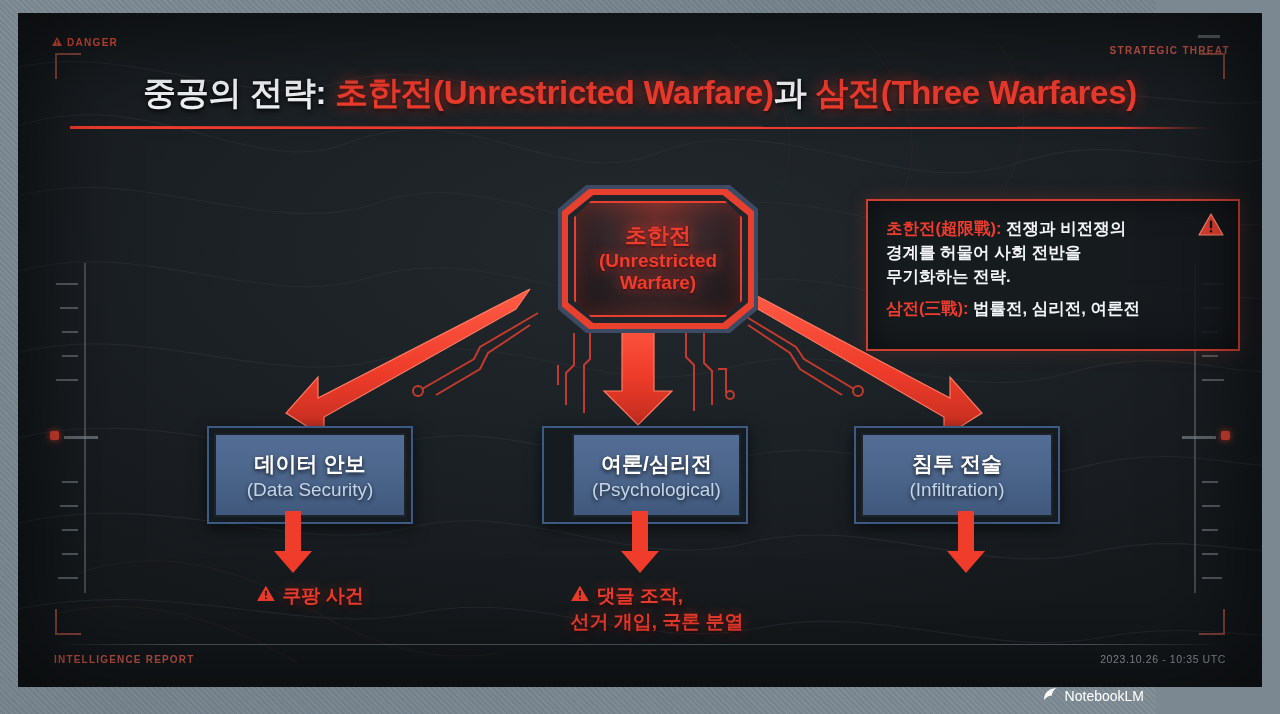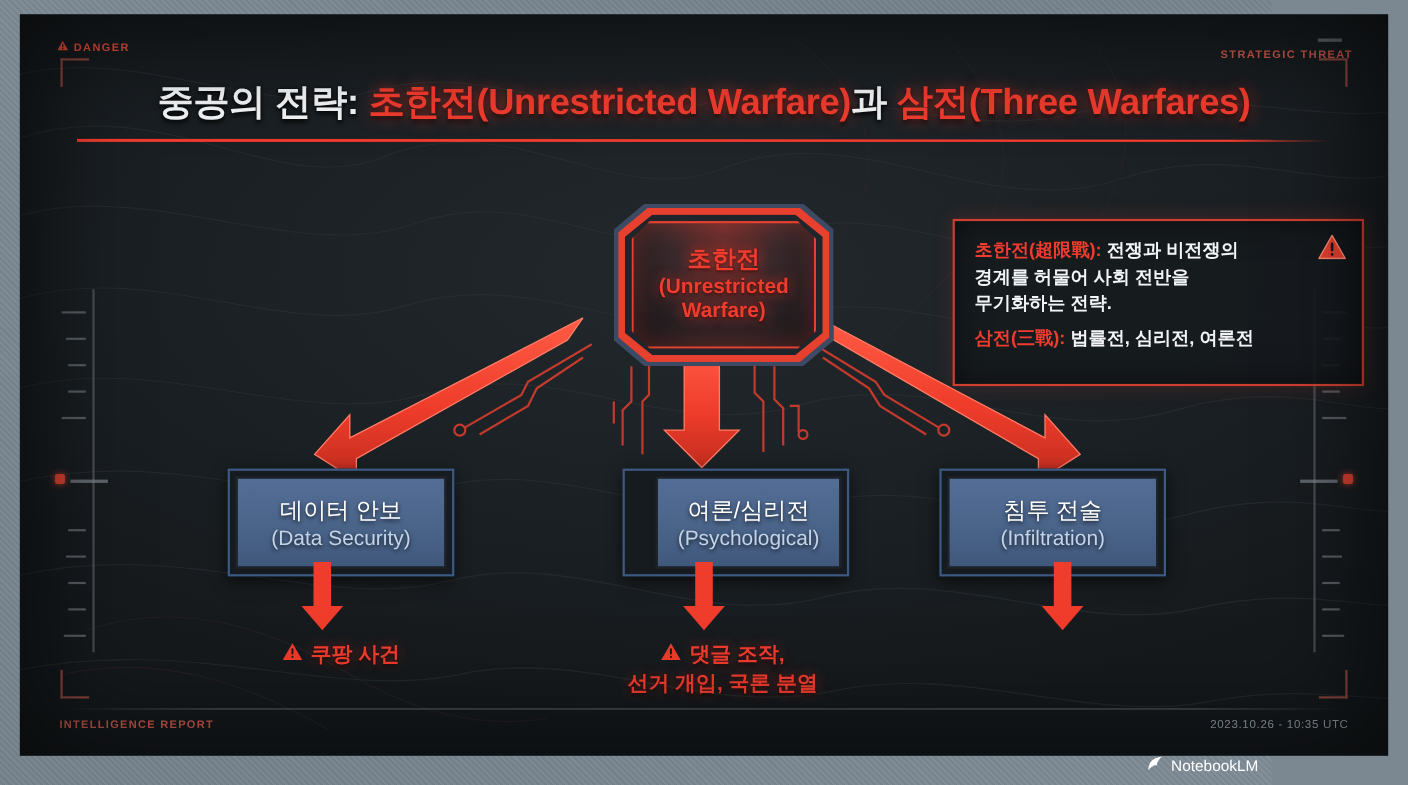--- a/index.html
+++ b/index.html
@@ -130,33 +130,33 @@
     box-shadow:0 4px 14px rgba(0,0,0,.6);
     padding:5px;
   }
   .bbox .inner {
     width:100%; height:100%;
     background:linear-gradient(180deg,#546d96 0%,#4a6489 55%,#40587c 100%);
     border:2px solid #1d232a;
     display:flex; flex-direction:column; align-items:center; justify-content:center;
     gap:1px;
   }
-  .bbox .k { font-size:21px; font-weight:normal; color:#ffffff; text-shadow:0 2px 4px rgba(0,0,0,.75); }
+  .bbox .k { font-size:21px; font-weight:bold; color:#ffffff; text-shadow:0 2px 4px rgba(0,0,0,.75); }
   .bbox .e { font-size:19px; color:#c3d4e8; text-shadow:0 2px 4px rgba(0,0,0,.7); }
   #box-data { left:189px; top:413px; }
-  #box-psy  { left:548px; top:413px;padding-left:28px; }
+  #box-psy  { left:524px; top:413px;padding-left:28px; }
   #box-inf  { left:836px; top:413px; }
 
   
   .cap {
     position:absolute; text-align:center; color:#f03c2e; font-weight:bold;
     font-size:19px; line-height:1.35; white-space:nowrap;
     text-shadow:0 0 12px rgba(240,60,46,.45), 0 2px 4px rgba(0,0,0,.85);
   }
-  .cap .l1 { display:flex; align-items:center; justify-content:center; gap:7px; }
+  .cap .l1 { display:flex; align-items:center; gap:7px; }
   #cap-data { left:292px; top:570px; transform:translateX(-50%); }
   #cap-psy  { left:639px; top:570px; transform:translateX(-50%); }
   #cap-inf  { left:966px; top:570px; transform:translateX(-50%); }
 
   
   #infobox {
     position:absolute; left:848px; top:186px; width:374px; height:152px;
     background:rgba(22,26,30,.88);
     border:2px solid #cf3f30;
     box-shadow:0 0 18px rgba(207,63,48,.22), inset 0 0 30px rgba(0,0,0,.5);

